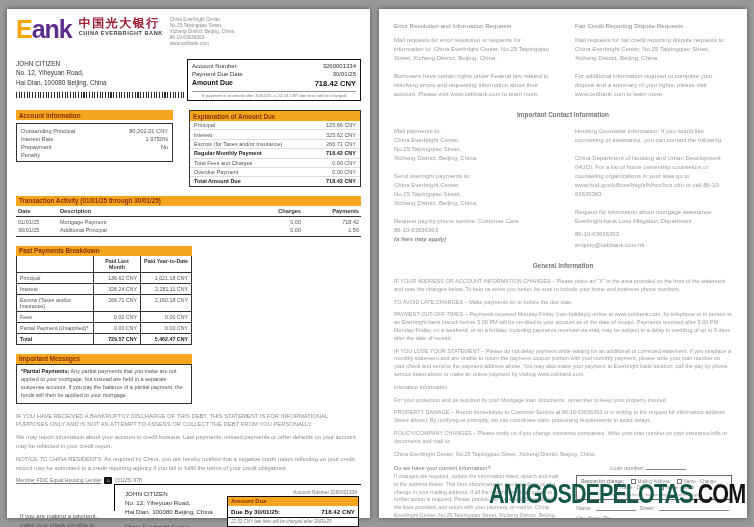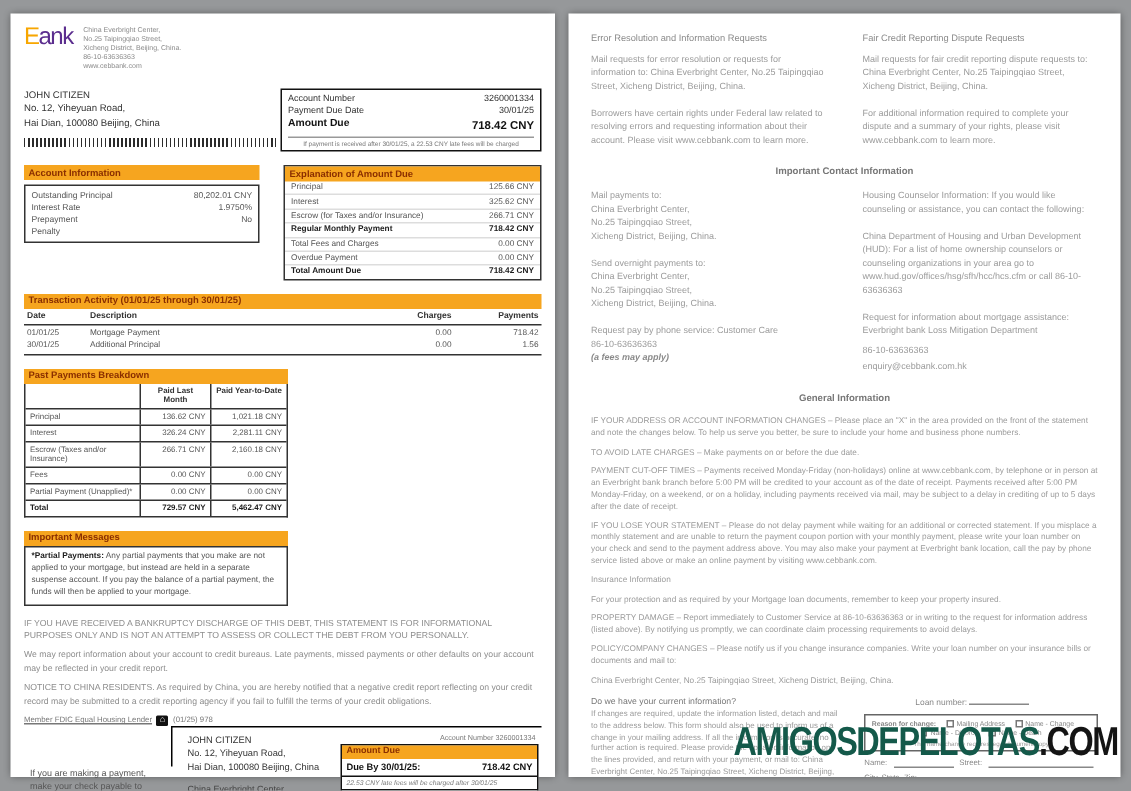--- a/index.html
+++ b/index.html
@@ -5,21 +5,21 @@
   * { box-sizing: border-box; margin: 0; padding: 0; }
   html,body { width:754px; height:527px; }
   body { background:#96989a; font-family:"Liberation Sans", sans-serif; overflow:hidden; }
   .pages { display:flex; gap:9px; padding:9px 7px; }
   .page { background:#fff; box-shadow:0 0 5px rgba(0,0,0,.45); }
   .p1 { width:363px; height:509px; padding:8px 9px 7px; display:flex; flex-direction:column; color:#3c3c3c; }
   .p2 { width:368px; height:509px; padding:13px 15px; color:#9a9a9a; position:relative; overflow:hidden; }
 
   
   .hdr { display:flex; align-items:flex-start; gap:7px; }
-  .logo { font-size:16px; font-weight:normal; letter-spacing:-1px; line-height:1; }
+  .logo { font-size:25px; font-weight:bold; letter-spacing:-1px; line-height:1; }
   .logo .e { color:#F7A600; }
   .logo .rest { color:#5B2D8E; }
   .brandcn { font-size:12px; color:#9E1B32; font-weight:bold; letter-spacing:1.5px; line-height:1.1; }
   .branden { font-size:5.6px; color:#444; font-weight:bold; letter-spacing:.5px; }
   .bankaddr { font-size:4.7px; color:#8a8a8a; line-height:1.3; }
   .stmt { margin-left:auto; text-align:right; padding-top:14px; }
   .stmt .t { font-size:7.6px; font-weight:bold; color:#1d1d1d; }
   .stmt .d { font-size:5.2px; color:#888; margin-top:1px; }
 
   .custrow { display:flex; margin-top:11px; align-items:flex-start; }
@@ -113,20 +113,24 @@
 <body>
 
 <div class="pages">
 
   <div class="page p1">
 
     <div class="hdr">
       <div class="logo">
         <span class="e">E</span><span class="rest">ank</span>
       </div>
+      <div>
+        <div class="brandcn">中国光大银行</div>
+        <div class="branden">CHINA EVERBRIGHT BANK</div>
+      </div>
       <div class="bankaddr">
         <div>China Everbright Center,</div>
         <div>No.25 Taipingqiao Street,</div>
         <div>Xicheng District, Beijing, China.</div>
         <div>86-10-63636363</div>
         <div>www.cebbank.com</div>
       </div>
     </div>
 
     <div class="custrow">

